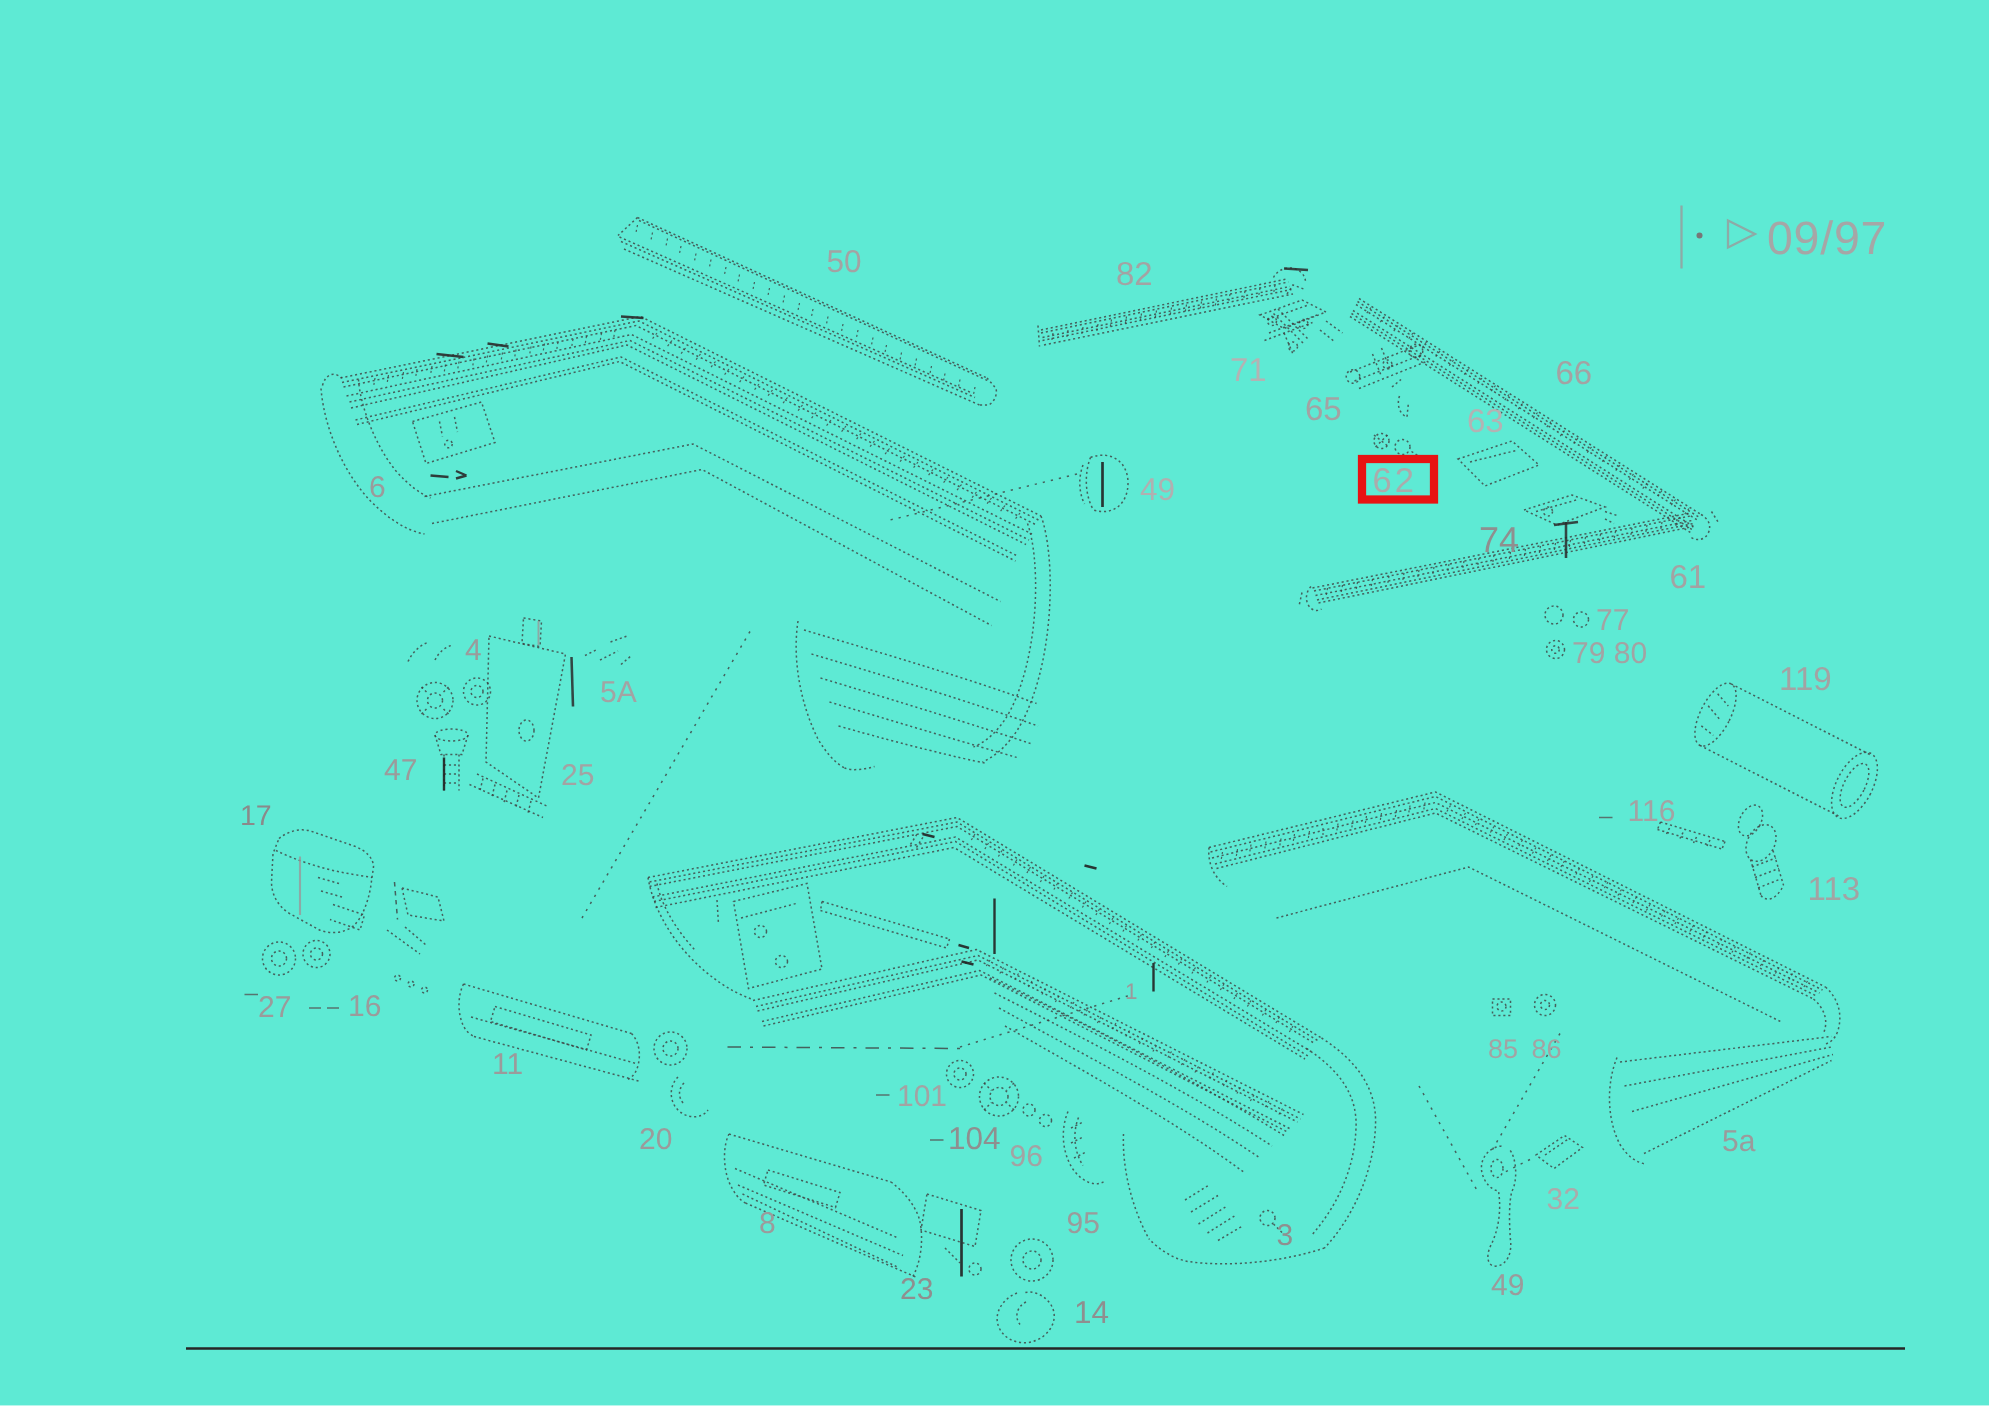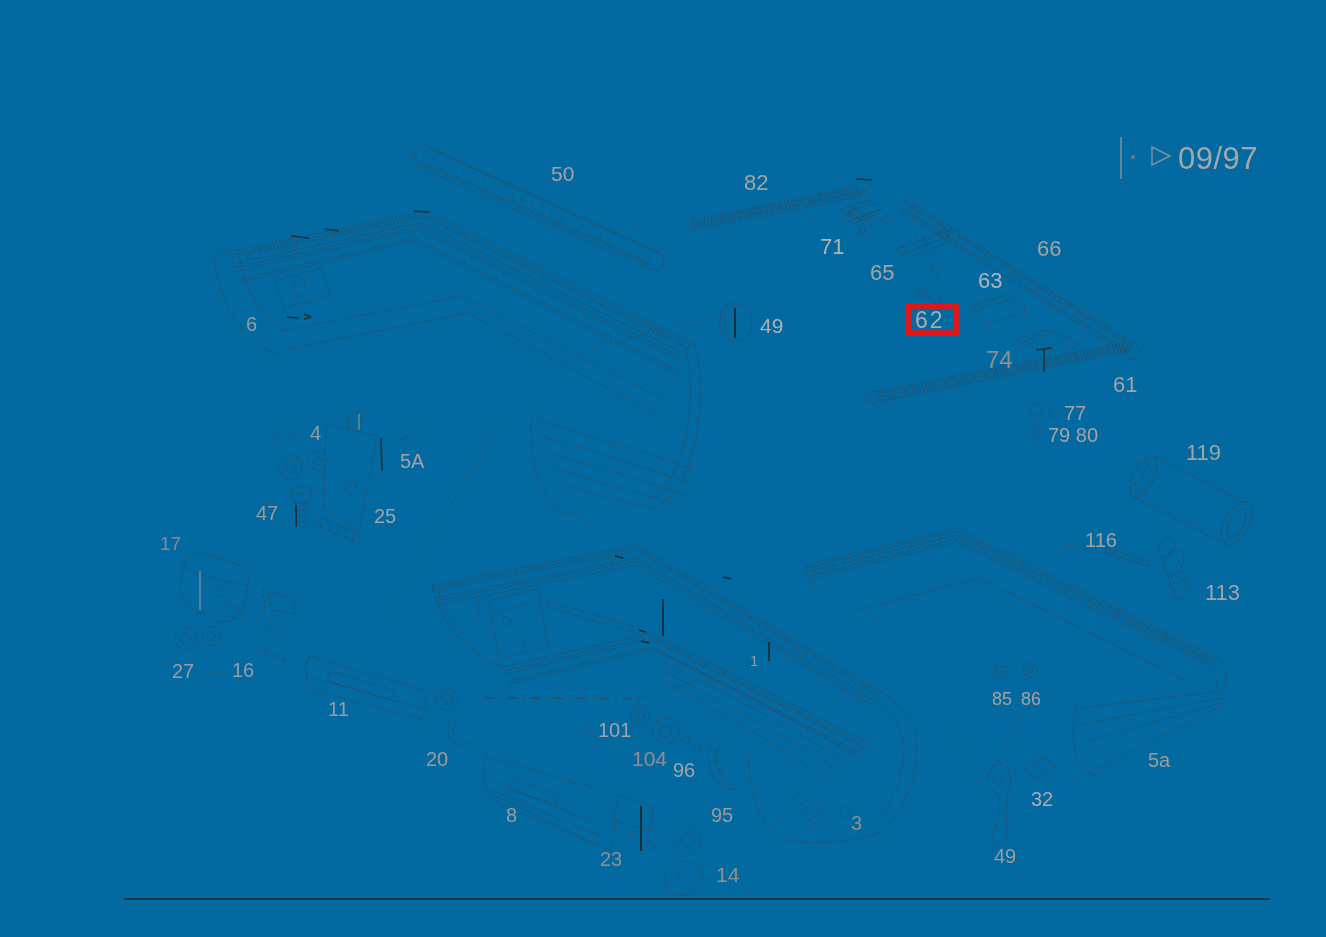--- a/index.html
+++ b/index.html
@@ -1,16 +1,16 @@
 <!DOCTYPE html>
 <html><head>
 <meta charset="utf-8">
 <style>
   html,body{margin:0;padding:0;background:#ffffff;}
-  .wrap{width:1326px;height:937px;position:relative;background:#0369a1;overflow:hidden;}
+  .wrap{width:1326px;height:937px;position:relative;background:#5eead4;overflow:hidden;}
   svg{position:absolute;left:0;top:0;}
   text{font-family:"Liberation Sans",sans-serif;}
 </style>
 </head>
 <body>
 <div class="wrap">
 <svg width="1326" height="937" viewBox="0 0 1326 937">
 <g fill="none" stroke="#3e3e3e" stroke-width="1" stroke-opacity="0.8" stroke-dasharray="1.4 1.9">
 
 <g>

